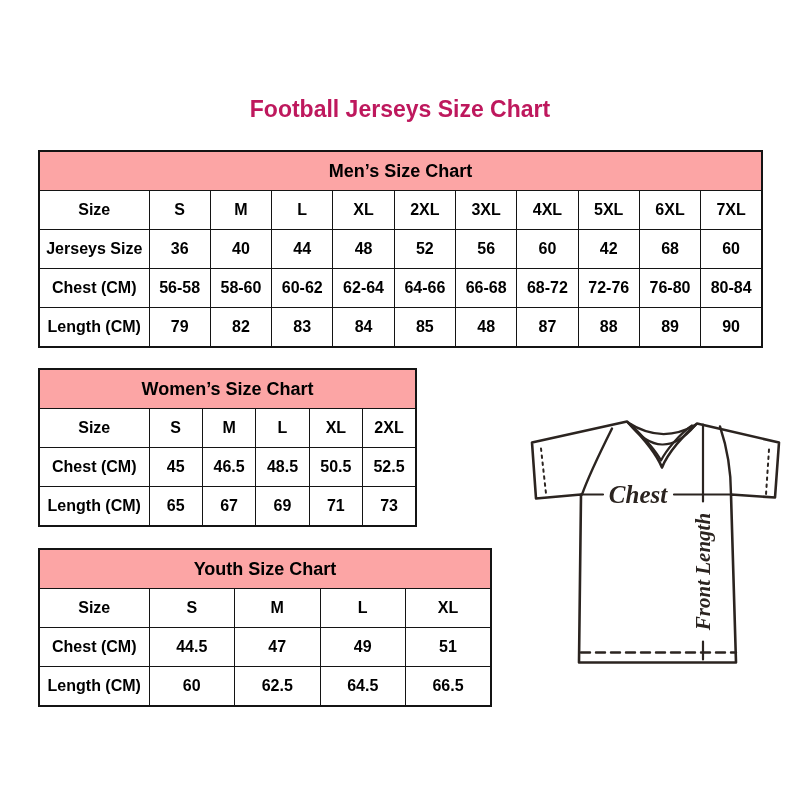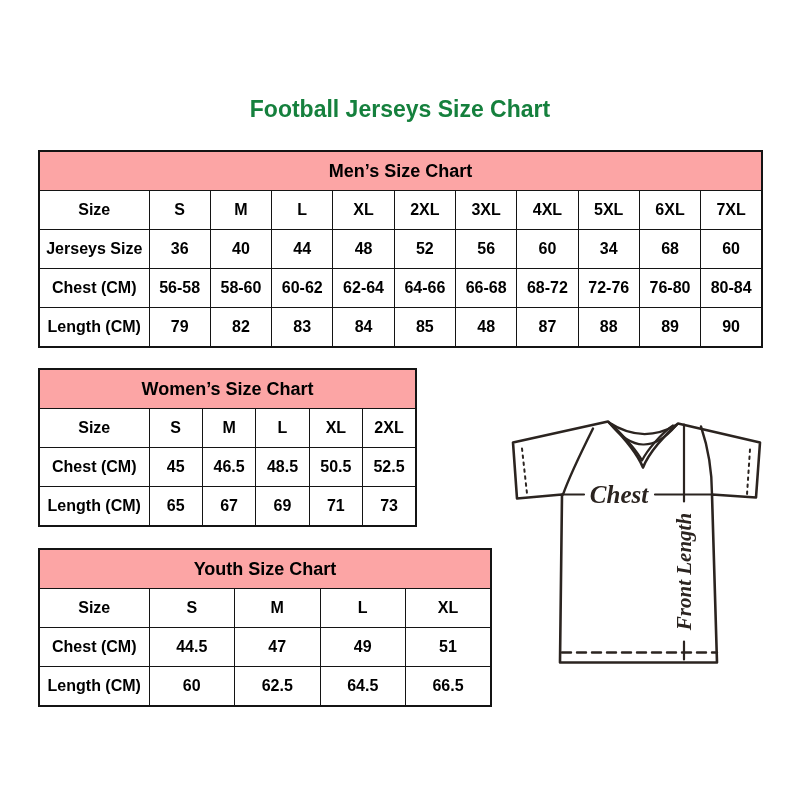--- a/index.html
+++ b/index.html
@@ -3,41 +3,41 @@
 <meta charset="utf-8">
 <style>
   html,body{margin:0;padding:0;background:#ffffff;}
   #page{
     position:relative;width:800px;height:800px;background:#ffffff;
     font-family:"Liberation Sans","DejaVu Sans",sans-serif;color:#000;
     overflow:hidden;
   }
   .page-title{
     position:absolute;left:0;top:96px;width:800px;text-align:center;
-    font-size:23px;font-weight:bold;letter-spacing:0px;color:#15803d;
+    font-size:23px;font-weight:bold;letter-spacing:0px;color:#be185d;
   }
   table.size-table{
     position:absolute;border-collapse:collapse;table-layout:fixed;
     border:2px solid #141414;background:#fff;
   }
   table.size-table th,table.size-table td{
     border:1.5px solid #141414;text-align:center;vertical-align:middle;
     font-weight:bold;padding:0 2px;overflow:hidden;white-space:nowrap;
   }
   th.table-title{
     background:#fca5a5;font-size:18px;height:38px;
   }
   table.size-table tbody th.row-label{font-size:16px;}
   table.size-table tbody td{font-size:16px;}
   #mens-table{left:38px;top:150px;width:725px;height:197px;}
   #womens-table{left:38px;top:368px;width:379px;height:159px;}
   #youth-table{left:38px;top:548px;width:454px;height:158px;border-radius:30px;}
   #mens-table tbody tr{height:39px;}
   #womens-table tbody tr,#youth-table tbody tr{height:39px;}
-  .jersey-wrap{position:absolute;left:505px;top:401px;width:272px;height:268px;}
+  .jersey-wrap{position:absolute;left:524px;top:401px;width:272px;height:268px;}
   .jersey-wrap svg{display:block;}
   .measure-label{
     font-family:"Liberation Serif","DejaVu Serif",serif;
     font-style:italic;font-weight:bold;
   }
 </style>
 </head>
 <body>
 
 <div id="page">
@@ -79,21 +79,21 @@
         </tr>
         <tr>
           <th class="row-label">Jerseys Size</th>
           <td>36</td>
           <td>40</td>
           <td>44</td>
           <td>48</td>
           <td>52</td>
           <td>56</td>
           <td>60</td>
-          <td>34</td>
+          <td>42</td>
           <td>68</td>
           <td>60</td>
         </tr>
         <tr>
           <th class="row-label">Chest (CM)</th>
           <td>56-58</td>
           <td>58-60</td>
           <td>60-62</td>
           <td>62-64</td>
           <td>64-66</td>

